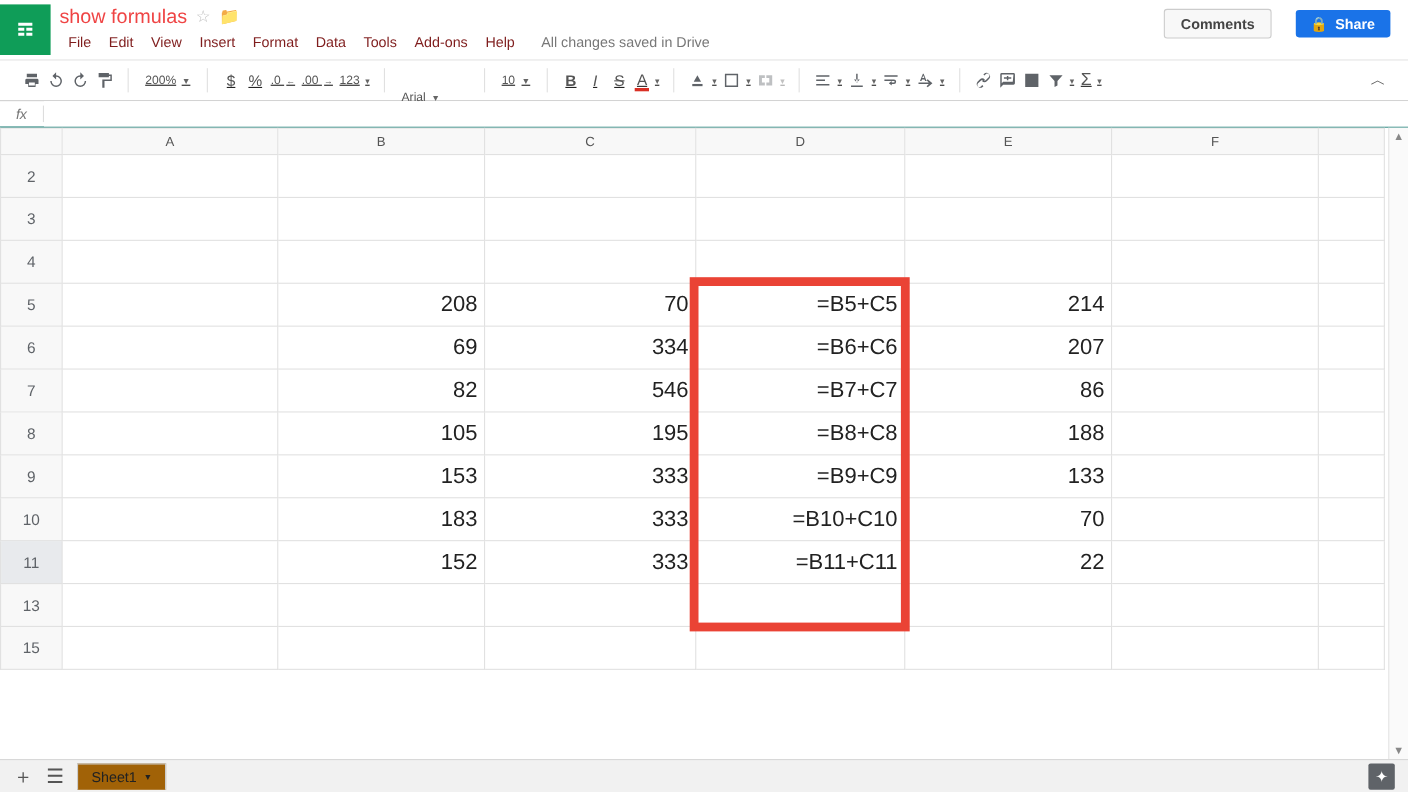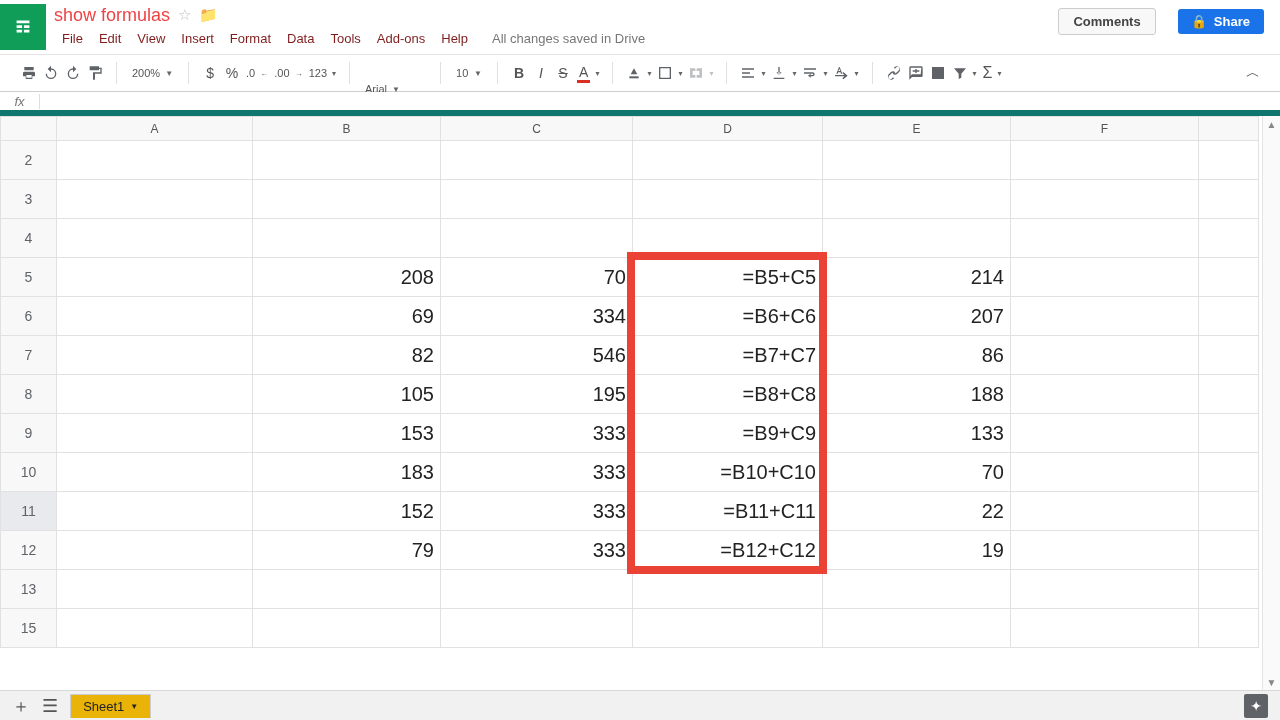--- a/index.html
+++ b/index.html
@@ -14,30 +14,30 @@
   .menu-row { display:flex; align-items:center; gap:0px; height:24px;}
   .menu-row .menuitem { padding:2px 8px; color:#7f1d1d; cursor:pointer; font-size:13px;}
   .save-statement { color:#777; margin-left:16px; font-size:13px;}
   .right-buttons { display:flex; align-items:center; gap:22px; padding:8px 16px 0 0;}
   .btn-comments { border:1px solid #ccc; border-radius:3px; background:#f8f8f8; padding:5px 14px; font-size:13px; cursor:pointer; font-weight:bold; color:#444;}
   .btn-share { background:#1a73e8; color:#fff; border-radius:3px; padding:5px 14px; font-size:13px; cursor:pointer; font-weight:bold; display:flex; align-items:center; gap:6px;}
   .star-icon { color:#c0c0c0; font-size:15px; }
   .folder-icon { color:#8a8a8a; font-size:15px;}
   
   .toolbar { height:38px; border-top:1px solid #e4e4e4; border-bottom:1px solid #cfcfcf; display:flex; align-items:center; padding:0 12px; gap:0px; background:#fff;}
-  .tool-group { display:flex; align-items:center; height:100%; padding:0 6px;}
+  .tool-group { display:flex; align-items:center; height:100%; padding:0 6px;text-decoration:underline;}
   .tool-sep { width:1px; height:22px; background:#e0e0e0; margin:0 4px;}
   .t-btn { min-width:22px; height:26px; display:flex; align-items:center; justify-content:center; color:#555; cursor:pointer; border-radius:2px; padding:0 3px; font-size:14px; gap:2px;}
   .t-btn.small-text { font-size:11px;}
   .t-btn .tri { font-size:8px; margin-left:3px; color:#666;}
   .zoom-box, .font-box, .size-box { border:1px solid transparent; padding:0 4px; display:flex; align-items:center; height:24px;}
   .collapse-chevron { margin-left:auto; margin-right:4px; color:#555;}
   .t-btn svg { width:16px; height:16px; fill:#5f6368; }
   
-  .fx-bar { height:24px; border-bottom:6px solid #0f766e; display:flex; align-items:center;}
+  .fx-bar { height:24px; border-bottom:1px solid #0f766e; display:flex; align-items:center;}
   .fx-label { width:40px; text-align:center; font-style:italic; color:#777; border-right:1px solid #ddd; font-size:13px;}
   .fx-input { flex:1; height:100%; border:none; outline:none; padding:0 8px; font-size:13px;}
   
   .sheet { position:relative; height:calc(720px - 54px - 38px - 24px - 30px); overflow:hidden;}
   table { border-collapse:collapse; table-layout:fixed; width:1258px;}
   th, td { border:1px solid #e1e1e1; overflow:hidden; white-space:nowrap;}
   th { background:#f8f8f8; font-weight:normal; color:#555;}
   th.corner { width:56px; height:24px;}
   th.col-h { height:24px; font-size:12px;}
   th.row-h { width:56px; background:#f8f8f8; font-size:14px; text-align:center; color:#5f6368;}
@@ -56,21 +56,21 @@
   col.cG { width:60px;}
   tr.body-row { height:39px;}
   tr.header-row { height:24px;}
   
   .red-box { position:absolute; border:8px solid #ea4335; pointer-events:none;}
   
   .vscroll { position:absolute; right:0; top:0; bottom:0; width:18px; background:#fafafa; border-left:1px solid #e4e4e4; display:flex; flex-direction:column; align-items:center;}
   .vscroll .arrow { height:16px; font-size:10px; color:#888; display:flex; align-items:center; justify-content:center; width:100%; cursor:pointer;} 
   
   .sheet-tabs { position:absolute; bottom:0; left:0; right:0; height:30px; border-top:1px solid #d8d8d8; background:#f1f1f1; display:flex; align-items:center; padding:0 12px; gap:12px;}
-  .tab { background:#eab308; border:1px solid #ccc; border-bottom:none; padding:4px 12px; font-size:13px; display:flex; align-items:center; gap:6px; cursor:pointer;}
+  .tab { background:#a16207; border:1px solid #ccc; border-bottom:none; padding:4px 12px; font-size:13px; display:flex; align-items:center; gap:6px; cursor:pointer;}
   .tab .tri { font-size:8px;}
   .plus-tab, .all-tab { color:#555; font-size:18px; cursor:pointer;}
   .explore-btn { margin-left:auto; width:24px; height:24px; background:#5f6368; border-radius:2px; display:flex; align-items:center; justify-content:center; color:#fff; font-size:14px; cursor:pointer;}
 </style>
 </head>
 <body>
 
 <div class="header">
   <div class="logo-box">
     <svg viewBox="0 0 24 24">
@@ -387,30 +387,20 @@
           <th class="row-h row-h-selected">11</th>
           <td></td>
           <td class="num">152</td>
           <td class="num">333</td>
           <td class="formula">=B11+C11</td>
           <td class="num">22</td>
           <td></td>
           <td></td>
         </tr>
         <tr class="body-row">
-          <th class="row-h">12</th>
-          <td></td>
-          <td class="num">79</td>
-          <td class="num">333</td>
-          <td class="formula">=B12+C12</td>
-          <td class="num">19</td>
-          <td></td>
-          <td></td>
-        </tr>
-        <tr class="body-row">
           <th class="row-h">13</th>
           <td></td>
           <td></td>
           <td></td>
           <td></td>
           <td></td>
           <td></td>
           <td></td>
         </tr>
         <tr class="body-row">

